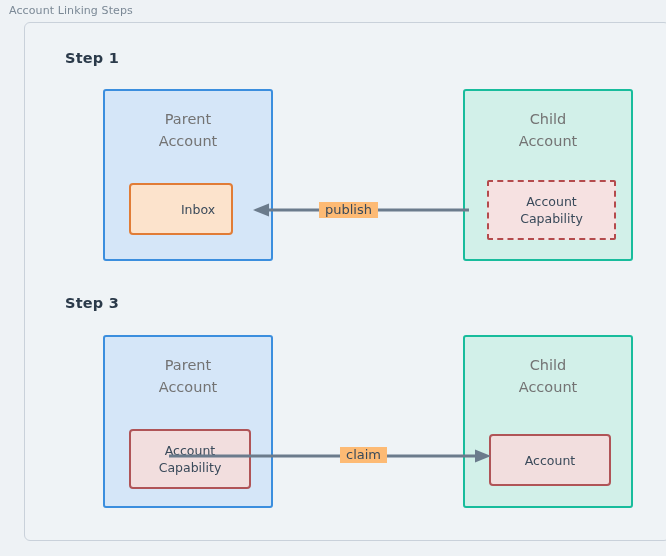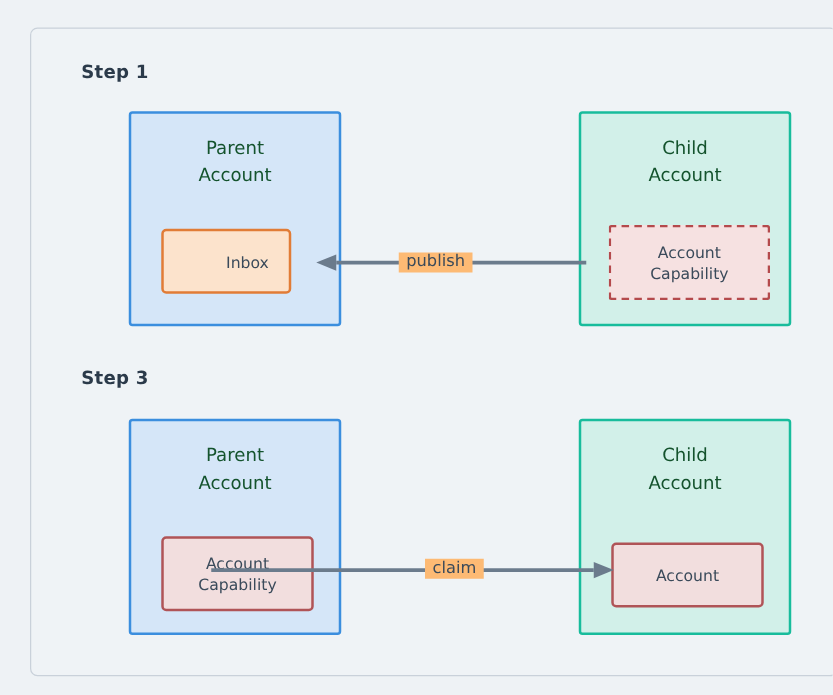--- a/index.html
+++ b/index.html
@@ -76,21 +76,21 @@
     text-decoration: underline;
   }
   .acct-title {
     position: absolute;
     left: 0;
     right: 0;
     top: 17px;
     text-align: center;
     font-size: 14.5px;
     line-height: 22px;
-    color: #14532d;
+    color: #737373;
     font-weight: normal;
     white-space: pre-line;
   }
 
   
   .res-box {
     position: absolute;
     box-sizing: border-box;
     display: flex;
     align-items: center;
@@ -129,20 +129,21 @@
     padding: 0 6px;
     white-space: nowrap;
     line-height: 16px;
   }
 </style>
 </head>
 <body>
 
 <div id="canvas">
 
+  <div class="diagram-title">Account Linking Steps</div>
 
   <div class="frame">
 
     <div class="step-group">
 
       <div class="step-label" style="left:40px; top:27px;">Step 1</div>
 
       <div class="acct-box parent" style="left:78px; top:66px; width:170px; height:172px;">
         <div class="acct-title">Parent
 Account</div>

